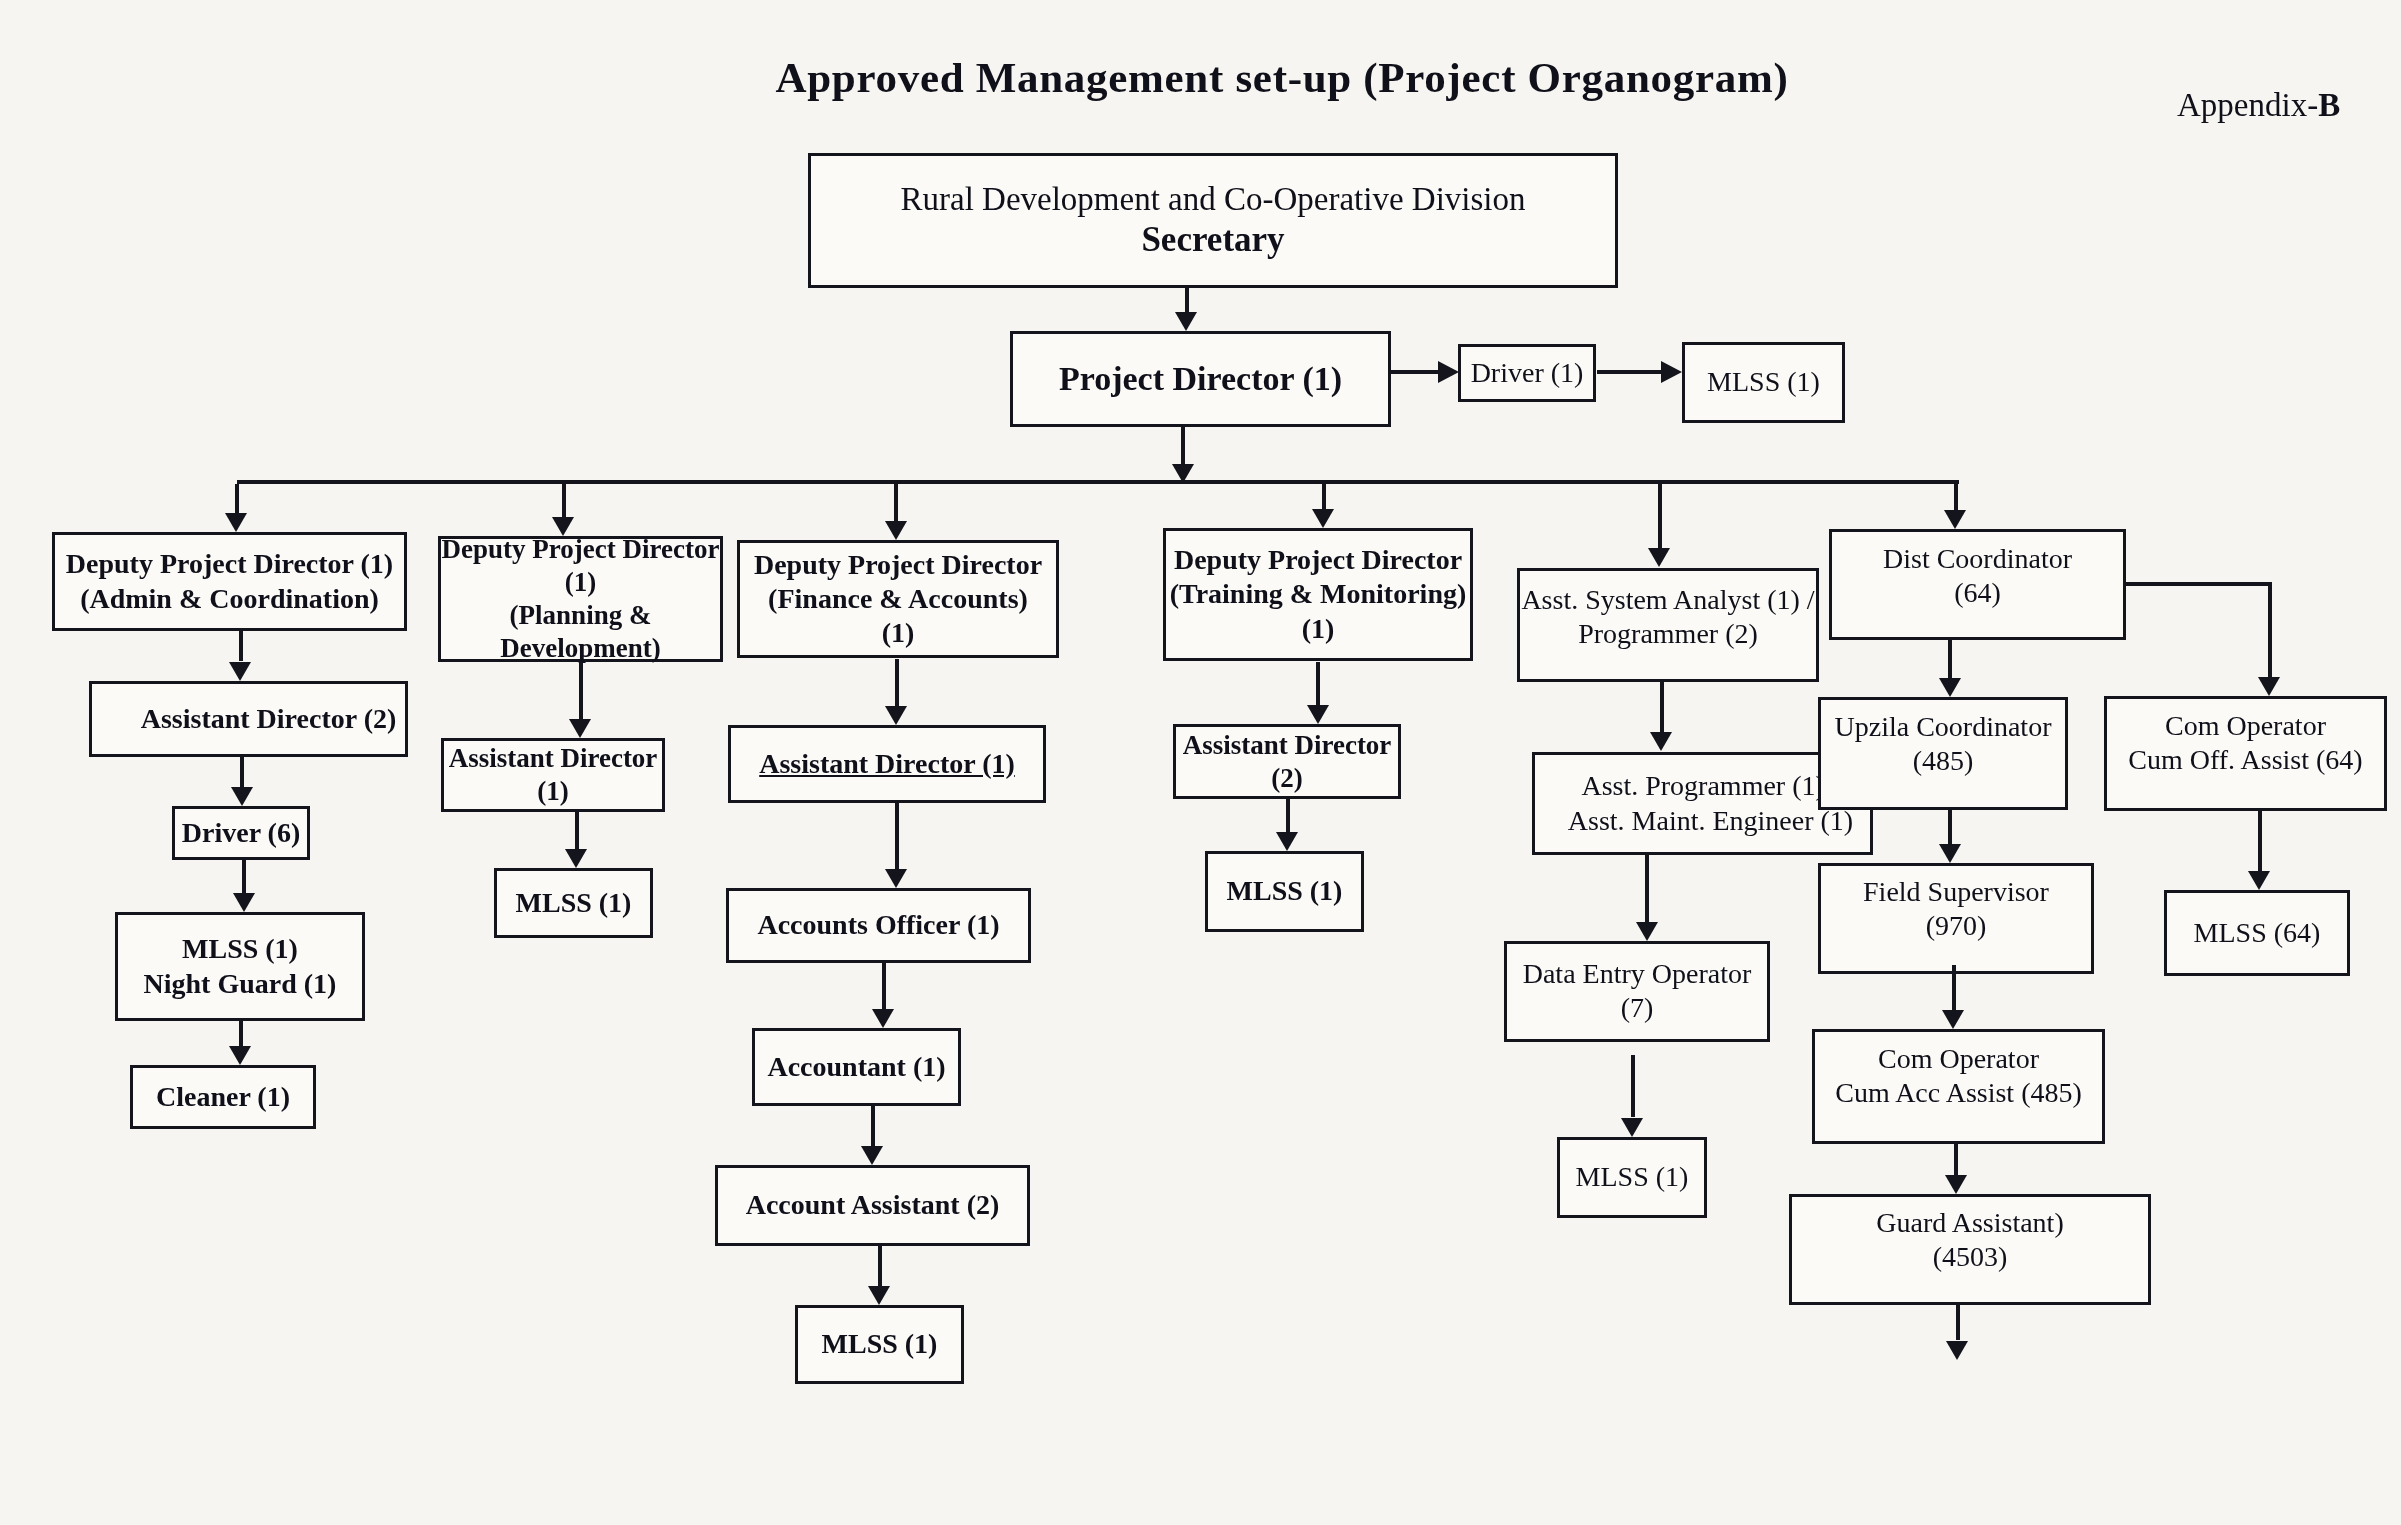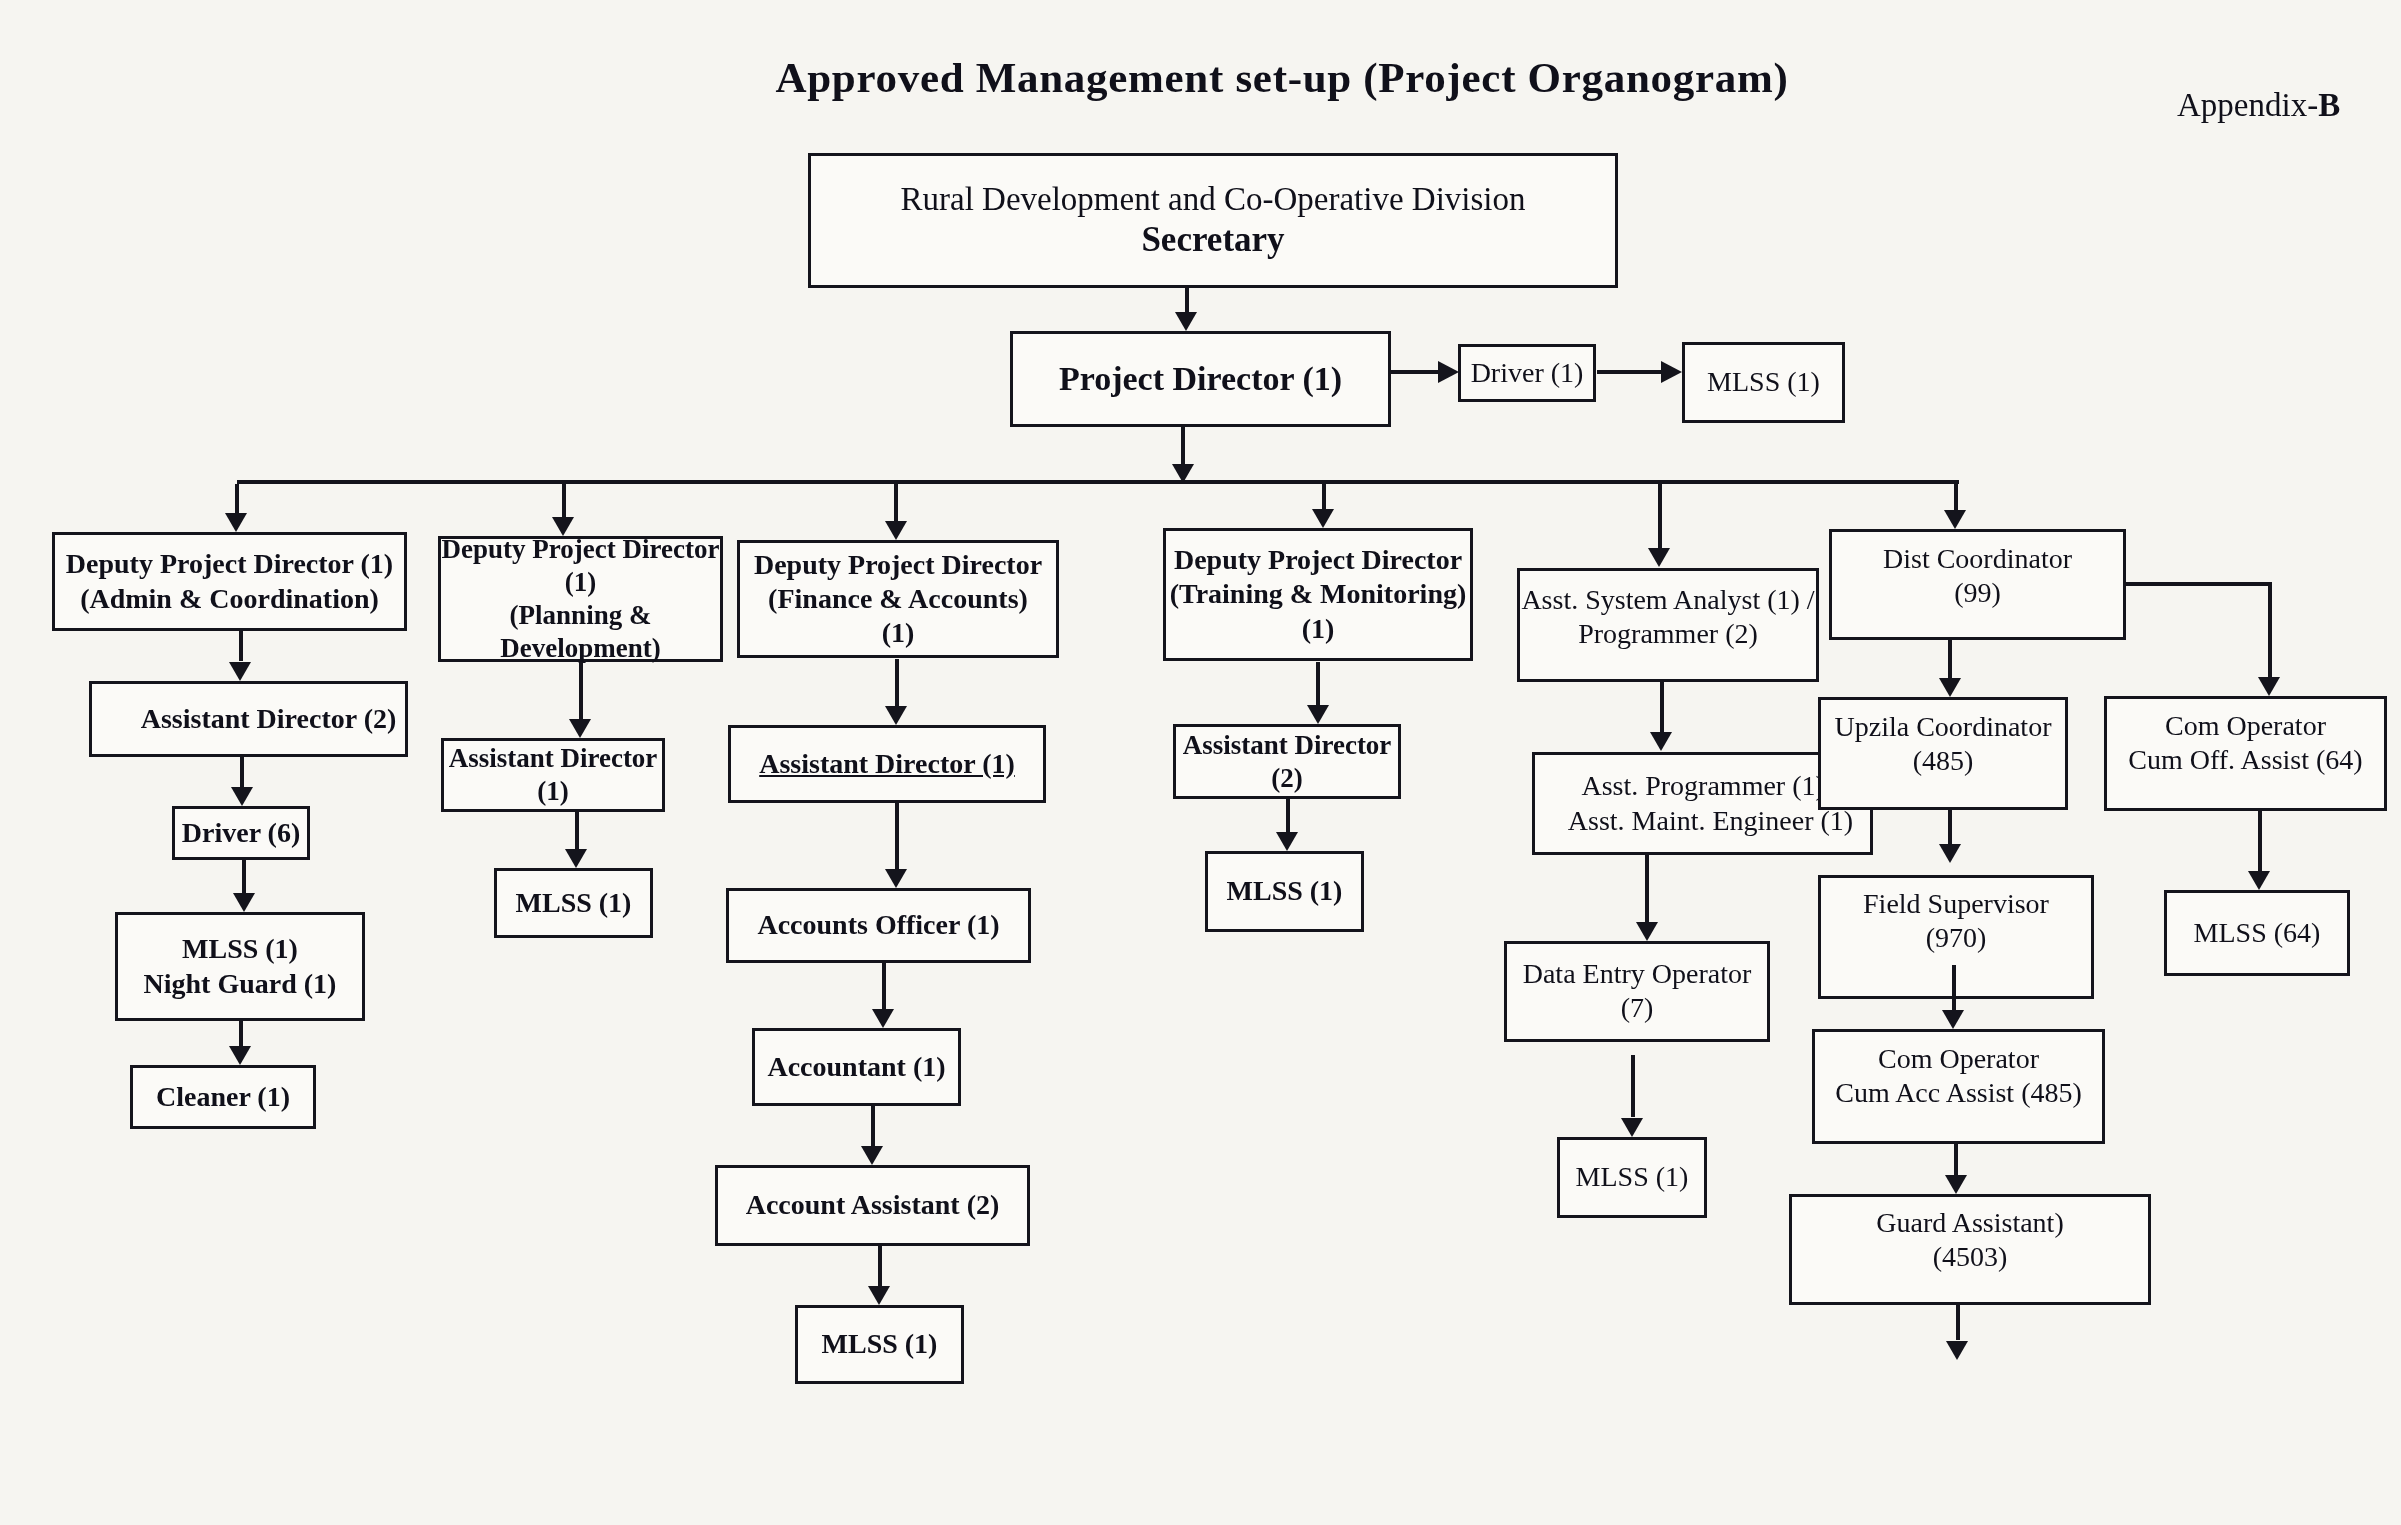--- a/index.html
+++ b/index.html
@@ -125,27 +125,27 @@
   <div class="box tt" style="left:1504px;top:941px;width:266px;height:101px;padding-top:13.3px;">
     <div class="ln">Data Entry Operator</div>
     <div class="ln">(7)</div>
   </div>
   <div class="box" style="left:1557px;top:1137px;width:150px;height:81px;">
     <div class="ln">MLSS (1)</div>
   </div>
 
   <div class="box tt" style="left:1829px;top:529px;width:297px;height:111px;padding-top:10.3px;">
     <div class="ln">Dist Coordinator</div>
-    <div class="ln">(99)</div>
+    <div class="ln">(64)</div>
   </div>
   <div class="box tt" style="left:1818px;top:697px;width:250px;height:113px;padding-top:10.3px;">
     <div class="ln">Upzila Coordinator</div>
     <div class="ln">(485)</div>
   </div>
-  <div class="box tt" style="left:1818px;top:863px;width:276px;height:124px;padding-top:9px;margin-top:12px;">
+  <div class="box tt" style="left:1818px;top:863px;width:276px;height:111px;padding-top:9px;">
     <div class="ln">Field Supervisor</div>
     <div class="ln">(970)</div>
   </div>
   <div class="box tt" style="left:1812px;top:1029px;width:293px;height:115px;padding-top:10.3px;">
     <div class="ln">Com Operator</div>
     <div class="ln">Cum Acc Assist (485)</div>
   </div>
   <div class="box tt" style="left:1789px;top:1194px;width:362px;height:111px;padding-top:9px;">
     <div class="ln">Guard Assistant)</div>
     <div class="ln">(4503)</div>

